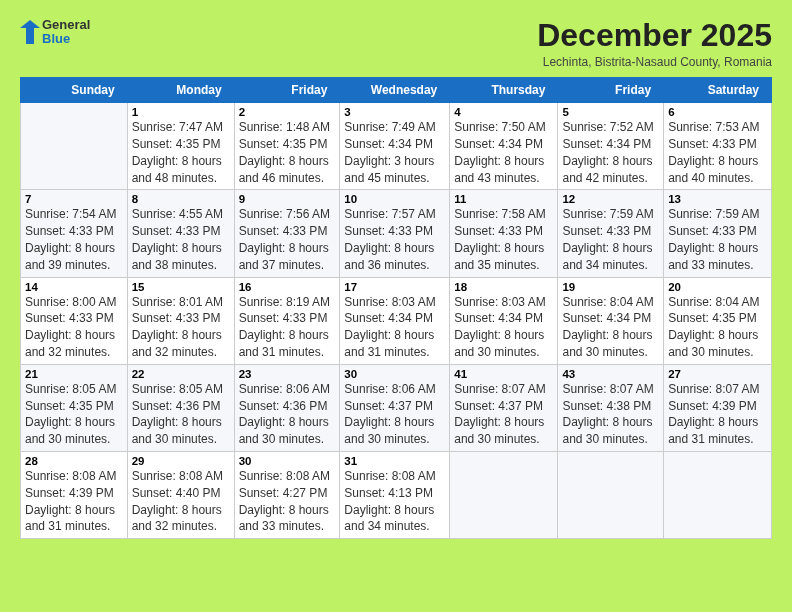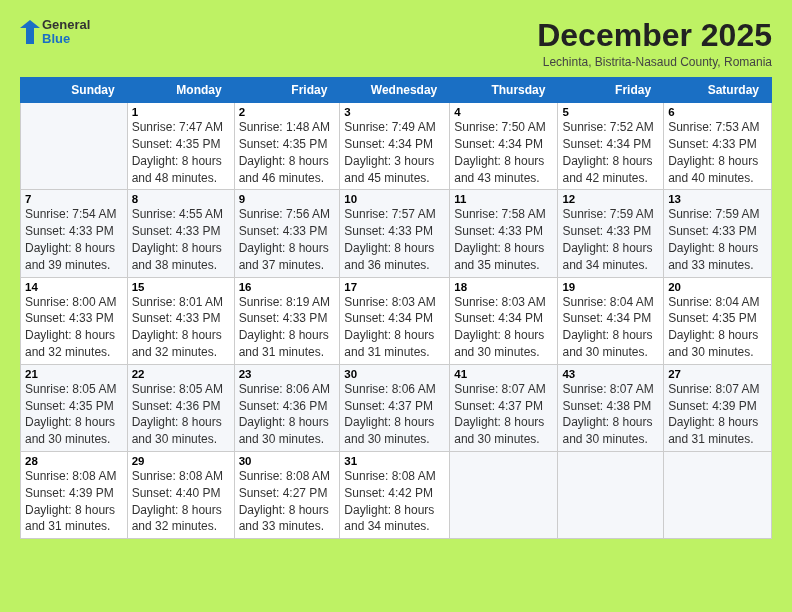--- a/index.html
+++ b/index.html
@@ -252,21 +252,21 @@
           <td>
             <span class="day-number">29</span>
             <div class="day-info"><span>Sunrise: 8:08 AM</span><br><span>Sunset: 4:40 PM</span><br><span>Daylight: 8 hours and 32 minutes.</span></div>
           </td>
           <td>
             <span class="day-number">30</span>
             <div class="day-info"><span>Sunrise: 8:08 AM</span><br><span>Sunset: 4:27 PM</span><br><span>Daylight: 8 hours and 33 minutes.</span></div>
           </td>
           <td>
             <span class="day-number">31</span>
-            <div class="day-info"><span>Sunrise: 8:08 AM</span><br><span>Sunset: 4:42 PM</span><br><span>Daylight: 8 hours and 34 minutes.</span></div>
+            <div class="day-info"><span>Sunrise: 8:08 AM</span><br><span>Sunset: 4:13 PM</span><br><span>Daylight: 8 hours and 34 minutes.</span></div>
           </td>
           <td class="empty-cell"></td>
           <td class="empty-cell"></td>
           <td class="empty-cell"></td>
         </tr>
       </tbody>
   </table>
 </div>
 
 </body></html>

